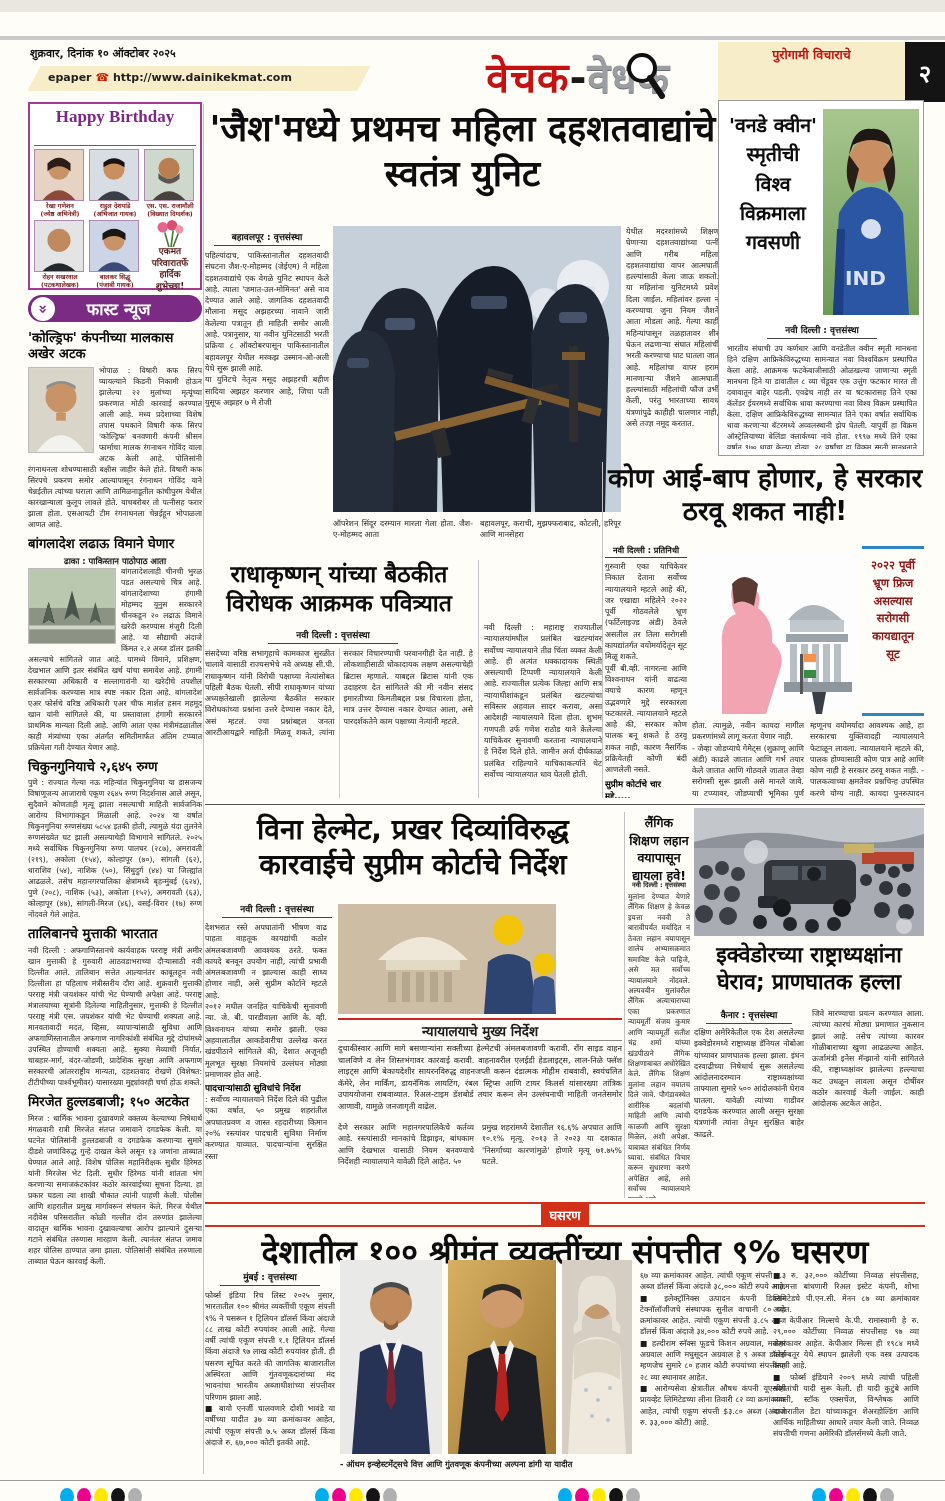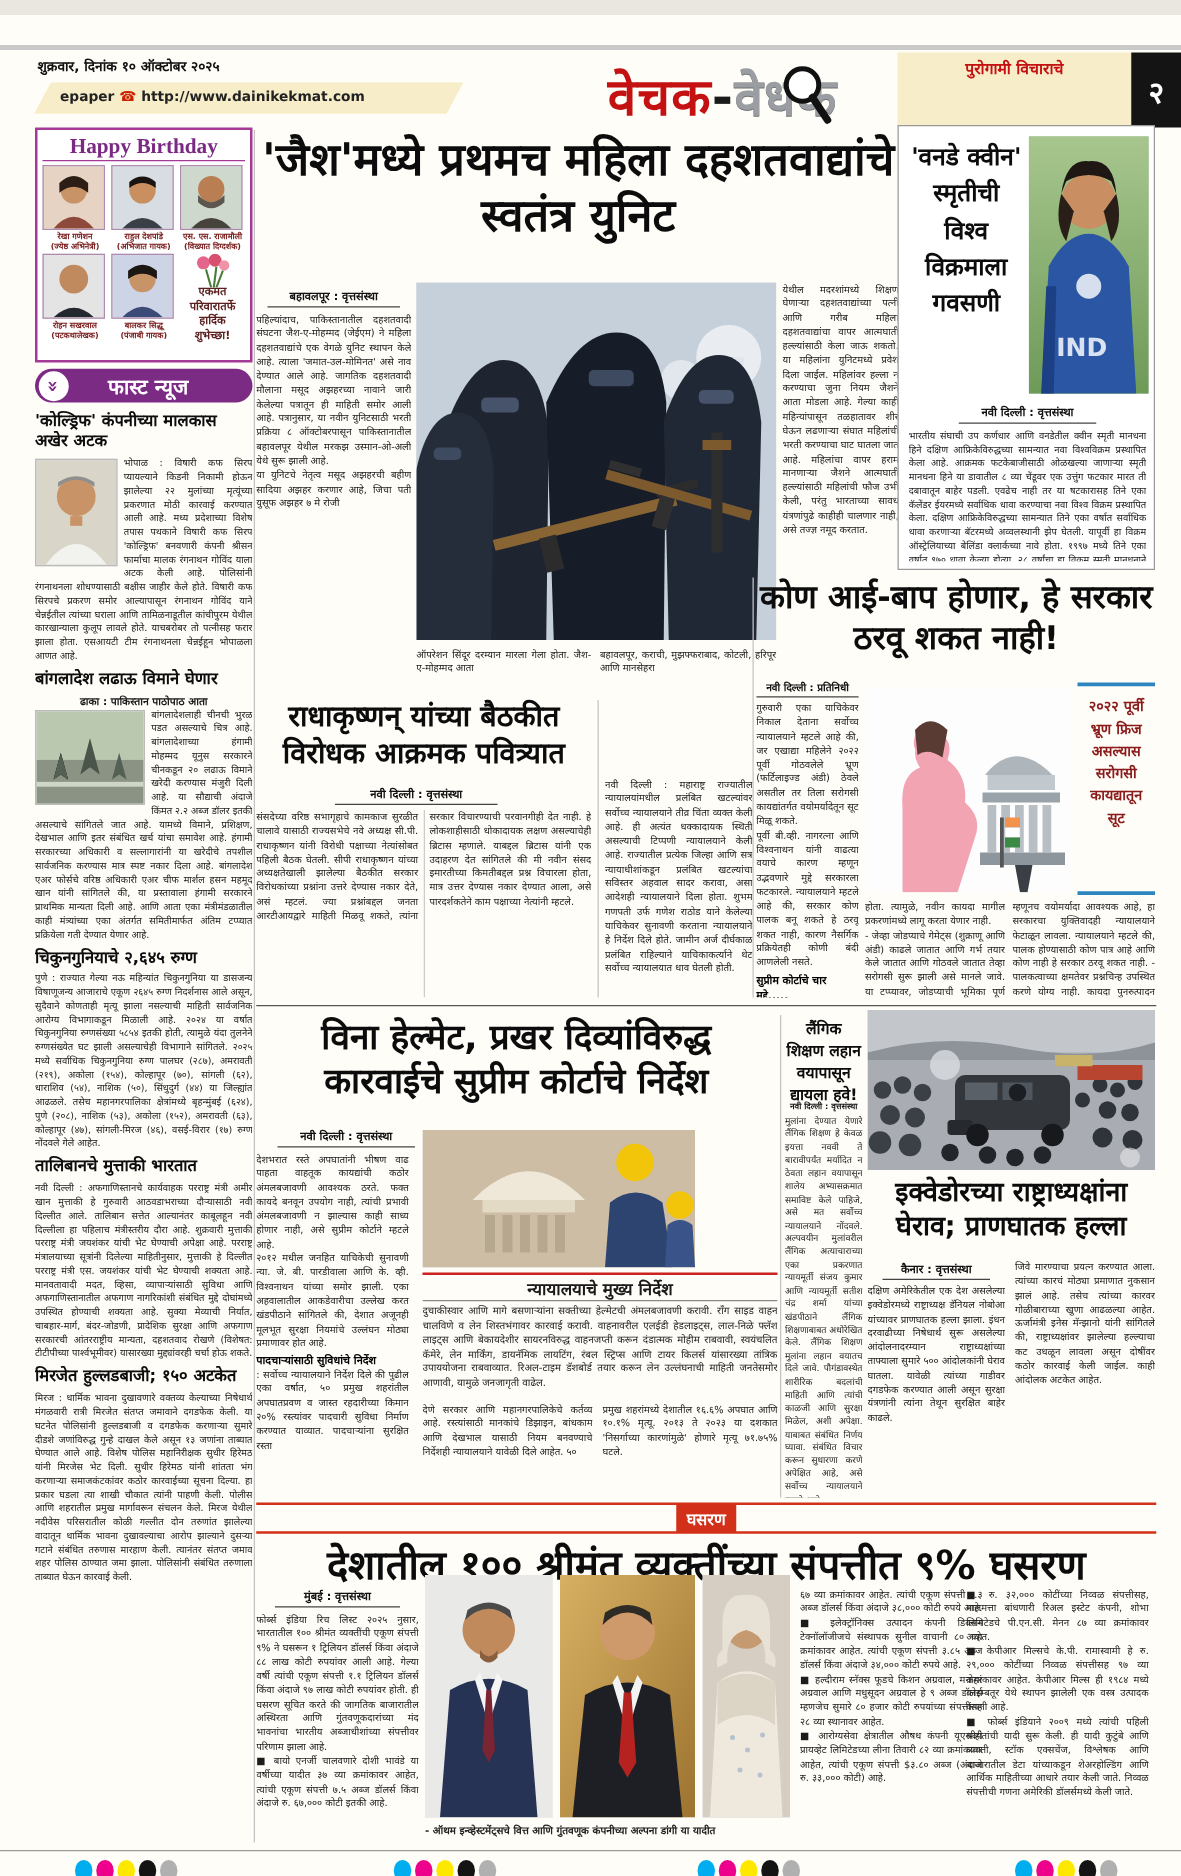--- a/index.html
+++ b/index.html
@@ -28,21 +28,21 @@
   .m-title { font-size:41px; font-weight:bold; text-align:right; letter-spacing:1px; }
   .m-title .t-red { color:#c41111; }
   .m-title .t-gray { color:#9a9da1; text-shadow:0 1px 0 #6f7275; }
   .m-right { background:#f7edc9; text-align:center; padding-top:4px; }
   .m-tag { color:#c41111; font-weight:bold; font-size:12.5px; }
   .m-brand { color:#d31414; font-weight:bold; font-size:31px; font-style:italic; line-height:1.1; }
   .m-pageno { background:#141414; color:#fff; font-size:24px; font-weight:bold; display:flex; align-items:center; justify-content:center; }
 
   
   .bday { border:2px solid #a43a96; background:#fff; padding:3px 4px; }
-  .bday-title { font-family:"Liberation Serif", serif; font-weight:bold; font-size:17px; color:#7b2a84; text-align:center; border-bottom:1px solid #a43a96; padding-bottom:1px; }
+  .bday-title { font-family:"Liberation Serif", serif; font-weight:bold; font-size:17px; color:#7b2a84; text-align:center; border-bottom:1px solid #a43a96; padding-bottom:18px; }
   .bday-grid { display:flex; flex-wrap:wrap; justify-content:space-between; margin-top:3px; }
   .bday-cell { width:52px; text-align:center; margin-bottom:2px; }
   .bday-ph { width:50px; height:52px; border:1px solid #b089b0; }
   .bday-name { font-size:6.4px; font-weight:bold; color:#7b2020; line-height:1.25; margin-top:1px; }
   .bday-wish { font-size:9px; font-weight:bold; color:#5a1f1f; text-align:center; line-height:1.3; }
 
   .fn-banner { background:#7c2b85; border-radius:15px; display:flex; align-items:center; }
   .fn-icon { width:24px; height:24px; border-radius:50%; background:#fff; color:#7c2b85; font-weight:bold; display:flex; align-items:center; justify-content:center; margin-left:3px; font-size:15px; }
   .fn-icon span { transform:rotate(90deg); display:block; }
   .fn-label { color:#fff; font-weight:bold; font-size:16.5px; flex:1; text-align:center; padding-right:20px; }

